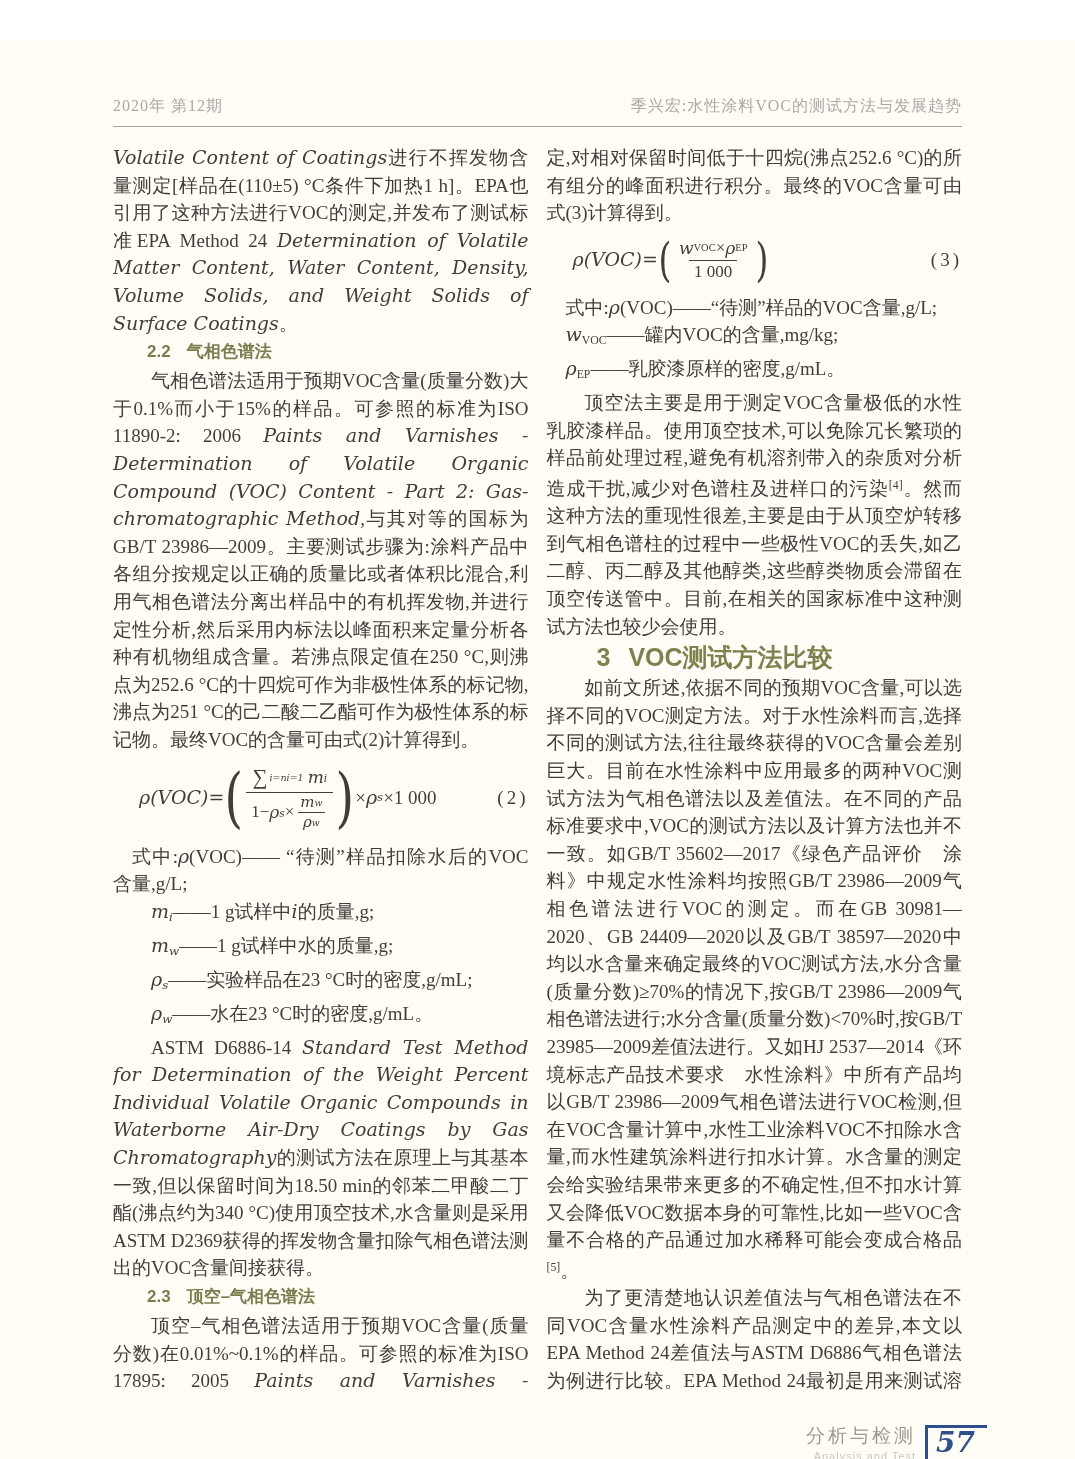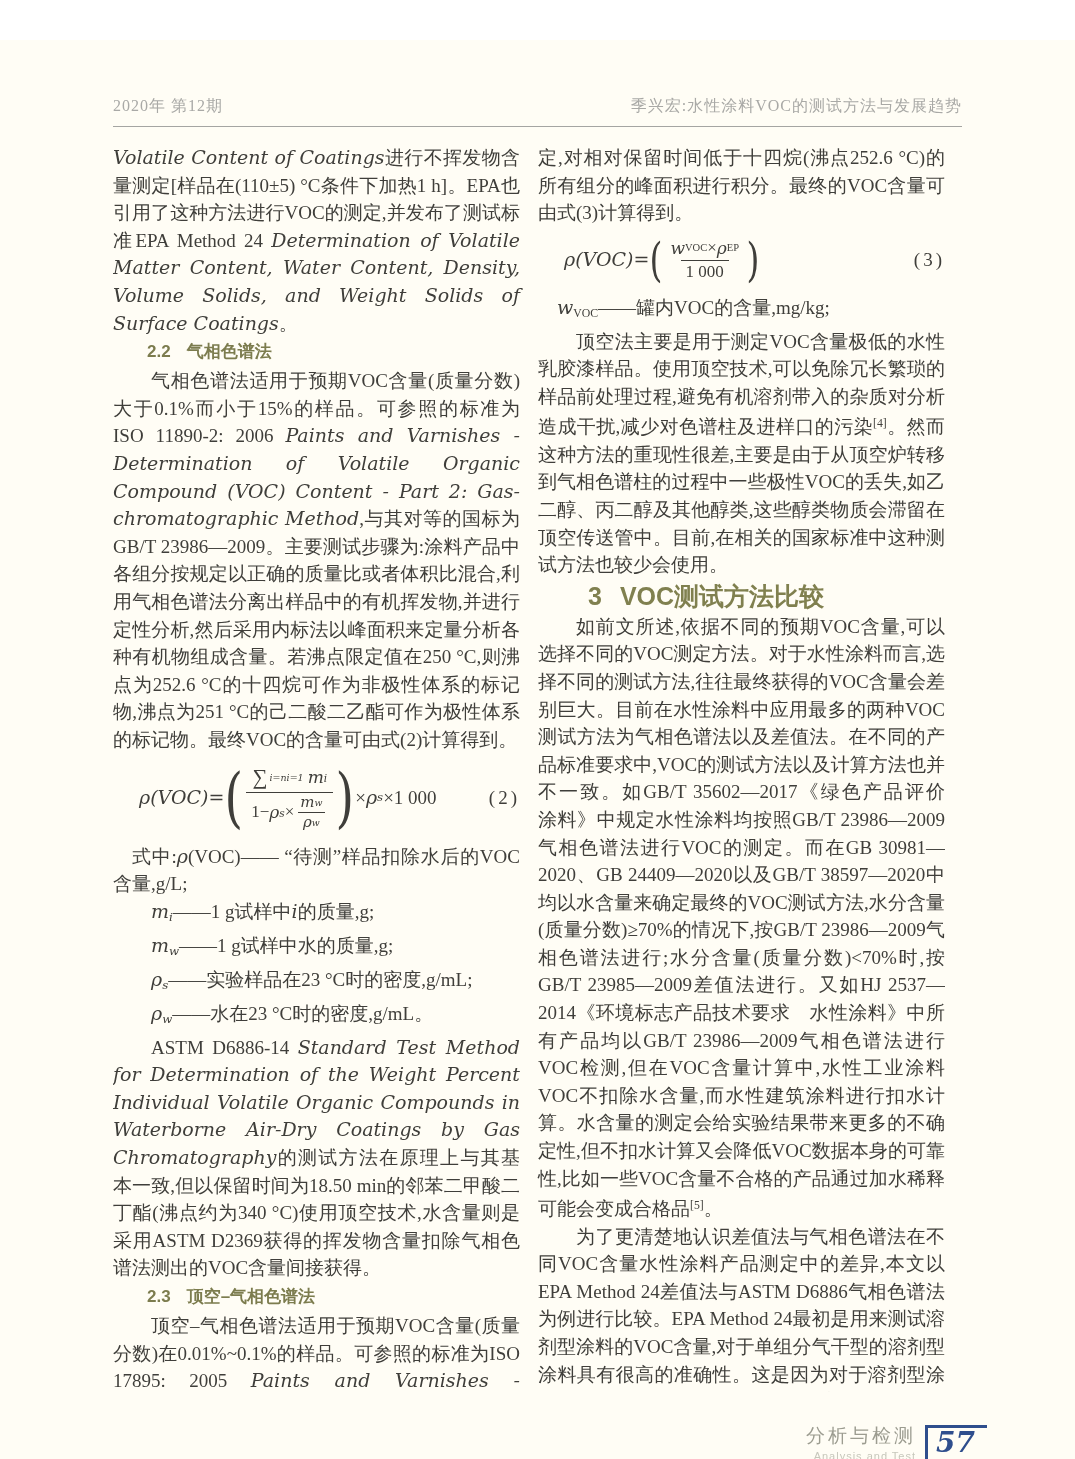--- a/index.html
+++ b/index.html
@@ -3,21 +3,21 @@
 <meta charset="utf-8">
 <style>
   html,body{margin:0;padding:0;}
   .page{position:relative;width:1075px;height:1459px;background:#fffdf5;overflow:hidden;
         font-family:"Liberation Serif",serif;color:#3f3e3a;margin-top:40px;}
   
   .hdr{position:absolute;top:56px;left:113px;right:113px;display:flex;
        justify-content:space-between;font-size:16px;color:#a9a9a6;letter-spacing:1px;}
   .hdr-rule{position:absolute;top:86px;left:113px;right:113px;border-top:1px solid #a5a5a2;}
   
-  .content{position:absolute;top:104px;left:113px;right:130px;height:1248px;
+  .content{position:absolute;top:104px;left:113px;right:113px;height:1248px;
            display:flex;gap:18px;overflow:hidden;}
   .col{flex:1;min-width:0;font-size:19px;line-height:27.6px;text-align:justify;}
   .col p{margin:0;text-indent:2em;}
   .col p.noind{text-indent:0;}
   .col p.ind1{text-indent:1em;}
   .it{font-style:italic;font-family:"DejaVu Serif",serif;}
   .sb{font-size:0.62em;vertical-align:-0.28em;}
   .sp{font-size:0.62em;vertical-align:0.5em;}
   
   .h2x{font-family:"Liberation Sans",sans-serif;font-weight:bold;color:#7c7c4e;
@@ -144,21 +144,23 @@
                 <span class="it">ρ</span>
                 <span class="sb">EP</span>
             </span>
             <span class="vden">1 000</span>
           </span>
           <span class="bp bp3">)</span>
         </span>
         <span class="f-eqno">(3)</span>
       </div>
 
+      <p class="ind1"><span>式中:</span><span class="it">ρ</span><span>(VOC)——“待测”样品的VOC含量,g/L;</span></p>
       <p class="ind1"><span class="it">w</span><span class="sb">VOC</span><span>——罐内VOC的含量,mg/kg;</span></p>
+      <p class="ind1"><span class="it">ρ</span><span class="sb">EP</span><span>——乳胶漆原样的密度,g/mL。</span></p>
 
       <p><span>顶空法主要是用于测定VOC含量极低的水性乳胶漆样品。使用顶空技术,可以免除冗长繁琐的样品前处理过程,避免有机溶剂带入的杂质对分析造成干扰,减少对色谱柱及进样口的污染</span><span class="sp">[4]</span><span>。然而这种方法的重现性很差,主要是由于从顶空炉转移到气相色谱柱的过程中一些极性VOC的丢失,如乙二醇、丙二醇及其他醇类,这些醇类物质会滞留在顶空传送管中。目前,在相关的国家标准中这种测试方法也较少会使用。</span></p>
 
       <p class="h1x">
         <span class="h-num">3</span><span>VOC测试方法比较</span>
       </p>
 
       <p><span>如前文所述,依据不同的预期VOC含量,可以选择不同的VOC测定方法。对于水性涂料而言,选择不同的测试方法,往往最终获得的VOC含量会差别巨大。目前在水性涂料中应用最多的两种VOC测试方法为气相色谱法以及差值法。在不同的产品标准要求中,VOC的测试方法以及计算方法也并不一致。如GB/T 35602—2017《绿色产品评价　涂料》中规定水性涂料均按照GB/T 23986—2009气相色谱法进行VOC的测定。而在GB 30981—2020、GB 24409—2020以及GB/T 38597—2020中均以水含量来确定最终的VOC测试方法,水分含量(质量分数)≥70%的情况下,按GB/T 23986—2009气相色谱法进行;水分含量(质量分数)&lt;70%时,按GB/T 23985—2009差值法进行。又如HJ 2537—2014《环境标志产品技术要求　水性涂料》中所有产品均以GB/T 23986—2009气相色谱法进行VOC检测,但在VOC含量计算中,水性工业涂料VOC不扣除水含量,而水性建筑涂料进行扣水计算。水含量的测定会给实验结果带来更多的不确定性,但不扣水计算又会降低VOC数据本身的可靠性,比如一些VOC含量不合格的产品通过加水稀释可能会变成合格品</span><span class="sp">[5]</span><span>。</span></p>
       <p><span>为了更清楚地认识差值法与气相色谱法在不同VOC含量水性涂料产品测定中的差异,本文以EPA Method 24差值法与ASTM D6886气相色谱法为例进行比较。EPA Method 24最初是用来测试溶剂型涂料的VOC含量,对于单组分气干型的溶剂型涂料具有很高的准确性。这是因为对于溶剂型涂料而言,差值法是一个直接的测试方法,通过样品在烘箱中加热失重</span></p>
     </div>

